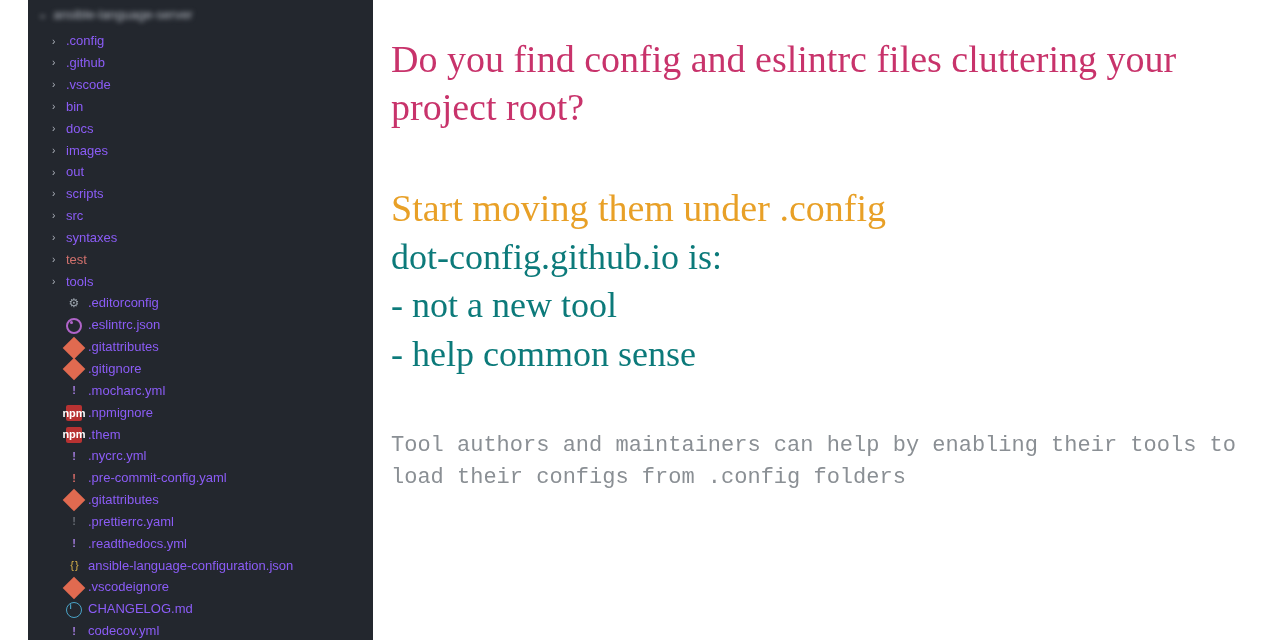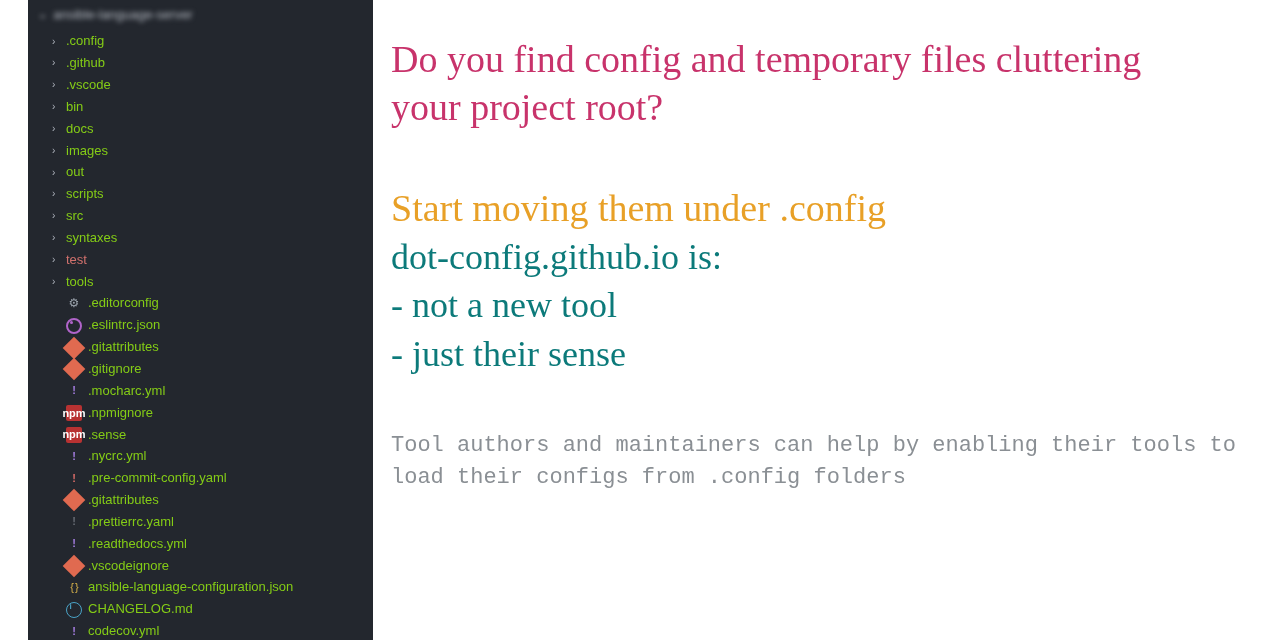--- a/index.html
+++ b/index.html
@@ -51,21 +51,21 @@
   }
   .row .icon {
     width: 16px;
     height: 16px;
     display: inline-flex;
     align-items: center;
     justify-content: center;
     flex-shrink: 0;
     font-size: 11px;
   }
-  .row .label { color: #84cc16; }
+  .row .label { color: #8b5cf6; }
   .row.accent .label { color: #d1716d; }
 
   .ic-gear::before { content: "⚙"; color: #9aa2ab; font-size: 12px; }
   .ic-target { border: 2px solid #b064c9; border-radius: 50%; width: 10px; height: 10px; box-sizing: border-box; position:relative; }
   .ic-target::after { content:""; position:absolute; width:3px; height:3px; background:#b064c9; border-radius:50%; top:1.5px; left:1.5px; }
   .ic-diamond { width: 9px; height: 9px; background:#e06a50; transform: rotate(45deg); }
   .ic-bang::before { content:"!"; font-weight:600; }
   .ic-bang.purple::before { color:#a47de0; }
   .ic-bang.red::before { color:#d96c68; }
   .ic-bang.dark::before { color:#666b73; }
@@ -197,21 +197,21 @@
             <span class="label">.mocharc.yml</span>
           </div>
           <div class="row">
             <span class="ch"></span>
             <span class="icon ic-npm"></span>
             <span class="label">.npmignore</span>
           </div>
           <div class="row">
             <span class="ch"></span>
             <span class="icon ic-npm"></span>
-            <span class="label">.sense</span>
+            <span class="label">.them</span>
           </div>
           <div class="row">
             <span class="ch"></span>
             <span class="icon ic-bang purple"></span>
             <span class="label">.nycrc.yml</span>
           </div>
           <div class="row">
             <span class="ch"></span>
             <span class="icon ic-bang red"></span>
             <span class="label">.pre-commit-config.yaml</span>
@@ -226,48 +226,48 @@
             <span class="icon ic-bang dark"></span>
             <span class="label">.prettierrc.yaml</span>
           </div>
           <div class="row">
             <span class="ch"></span>
             <span class="icon ic-bang purple"></span>
             <span class="label">.readthedocs.yml</span>
           </div>
           <div class="row">
             <span class="ch"></span>
-            <span class="icon ic-diamond"></span>
-            <span class="label">.vscodeignore</span>
-          </div>
-          <div class="row">
-            <span class="ch"></span>
             <span class="icon ic-braces yellow"></span>
             <span class="label">ansible-language-configuration.json</span>
+          </div>
+          <div class="row">
+            <span class="ch"></span>
+            <span class="icon ic-diamond"></span>
+            <span class="label">.vscodeignore</span>
           </div>
           <div class="row">
             <span class="ch"></span>
             <span class="icon ic-info"></span>
             <span class="label">CHANGELOG.md</span>
           </div>
           <div class="row">
             <span class="ch"></span>
             <span class="icon ic-bang purple"></span>
             <span class="label">codecov.yml</span>
           </div>
         </div>
     </div>
   </aside>
 
   <main class="content">
-    <p class="headline serif">Do you find config and temporary files cluttering your project root?</p>
+    <p class="headline serif">Do you find config and eslintrc files cluttering your project root?</p>
     <p class="subhead serif">Start moving them under .config</p>
     <div class="facts serif">
       <div>dot-config.github.io is:</div>
       <div id="facts-list">
           <div>- not a new tool</div>
-          <div>- just their sense</div>
+          <div>- help common sense</div>
         </div>
     </div>
     <p class="footer-note mono">Tool authors and maintainers can help by enabling their tools to load their configs from .config folders</p>
   </main>
 
 </div>
 
 </body></html>

